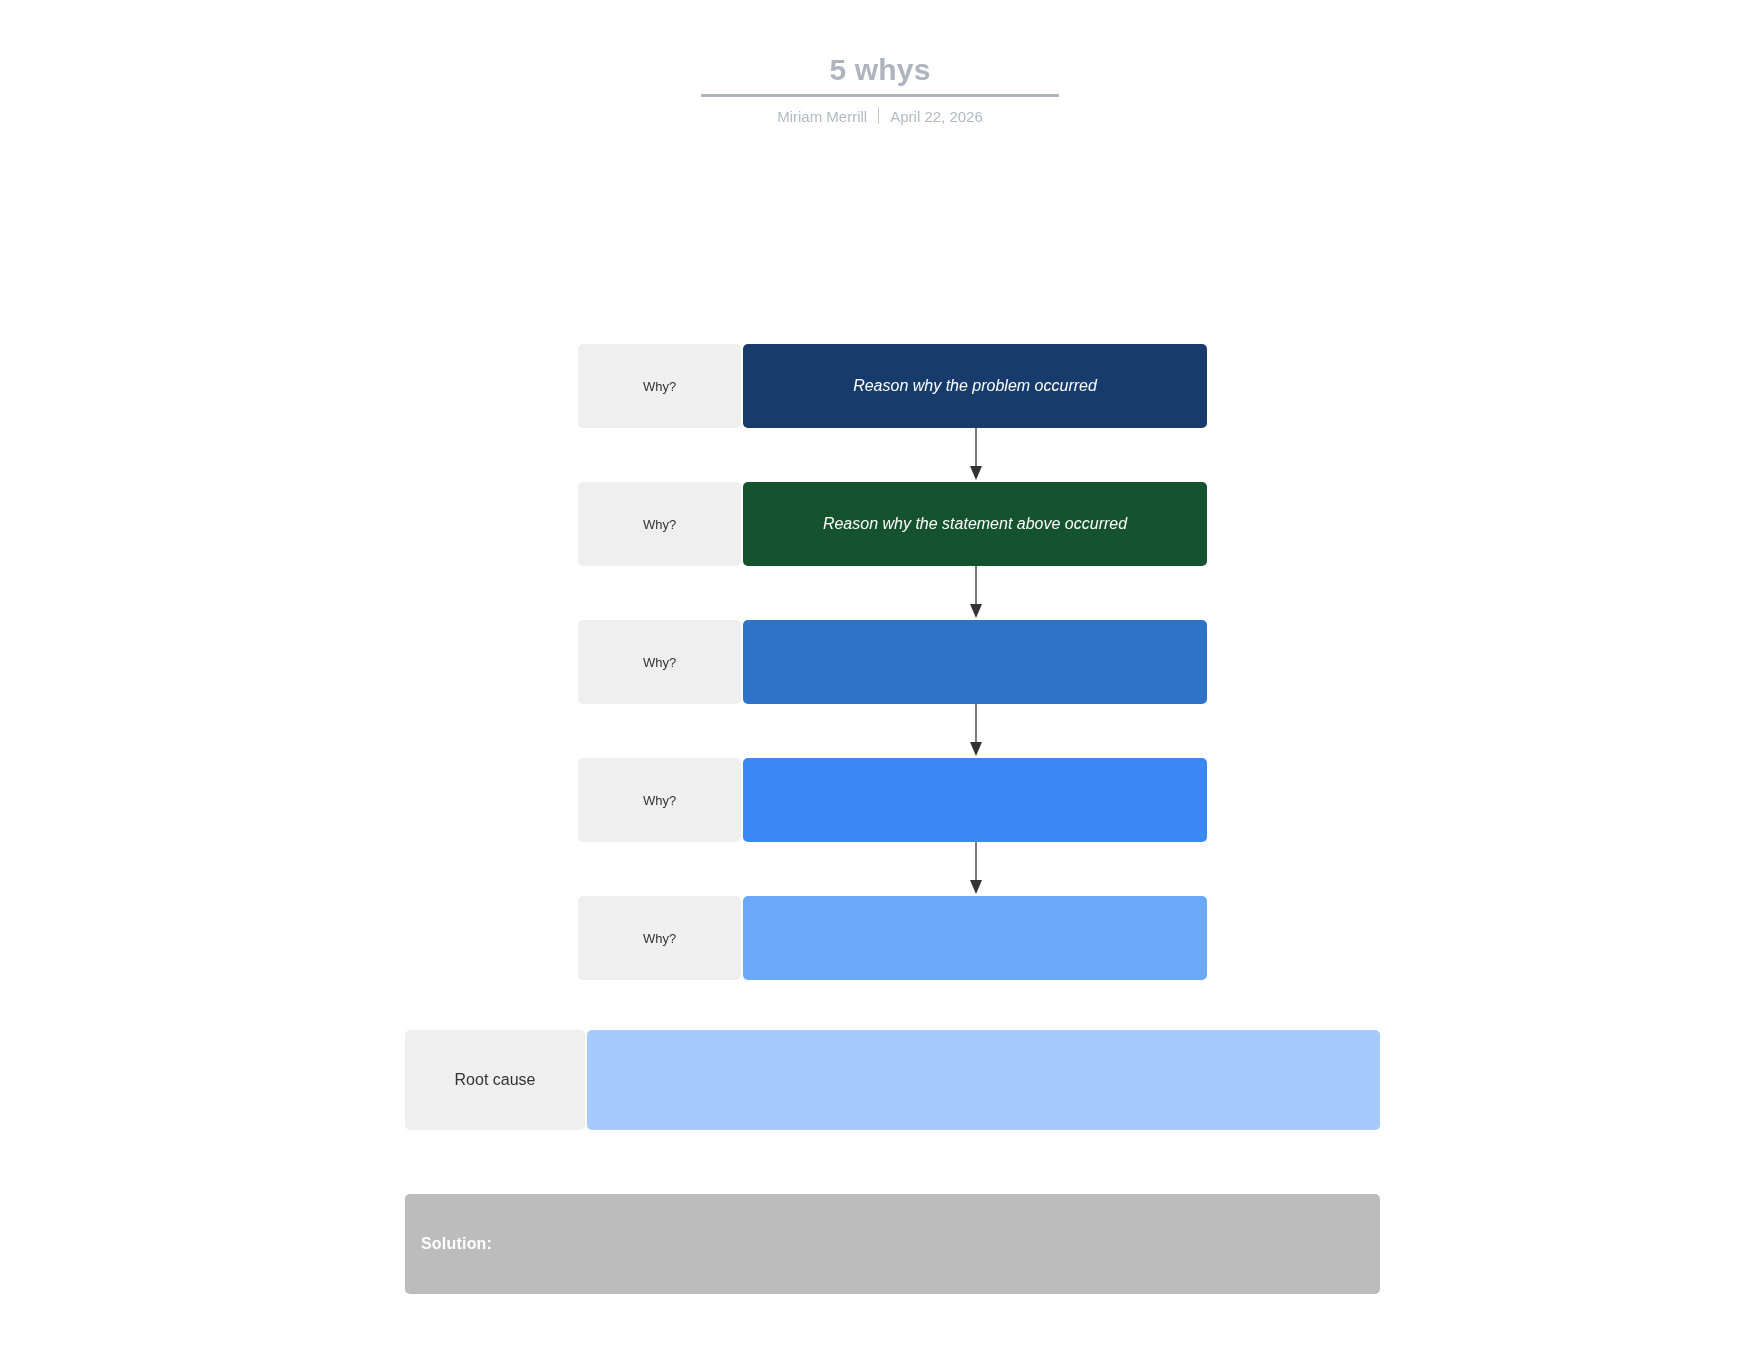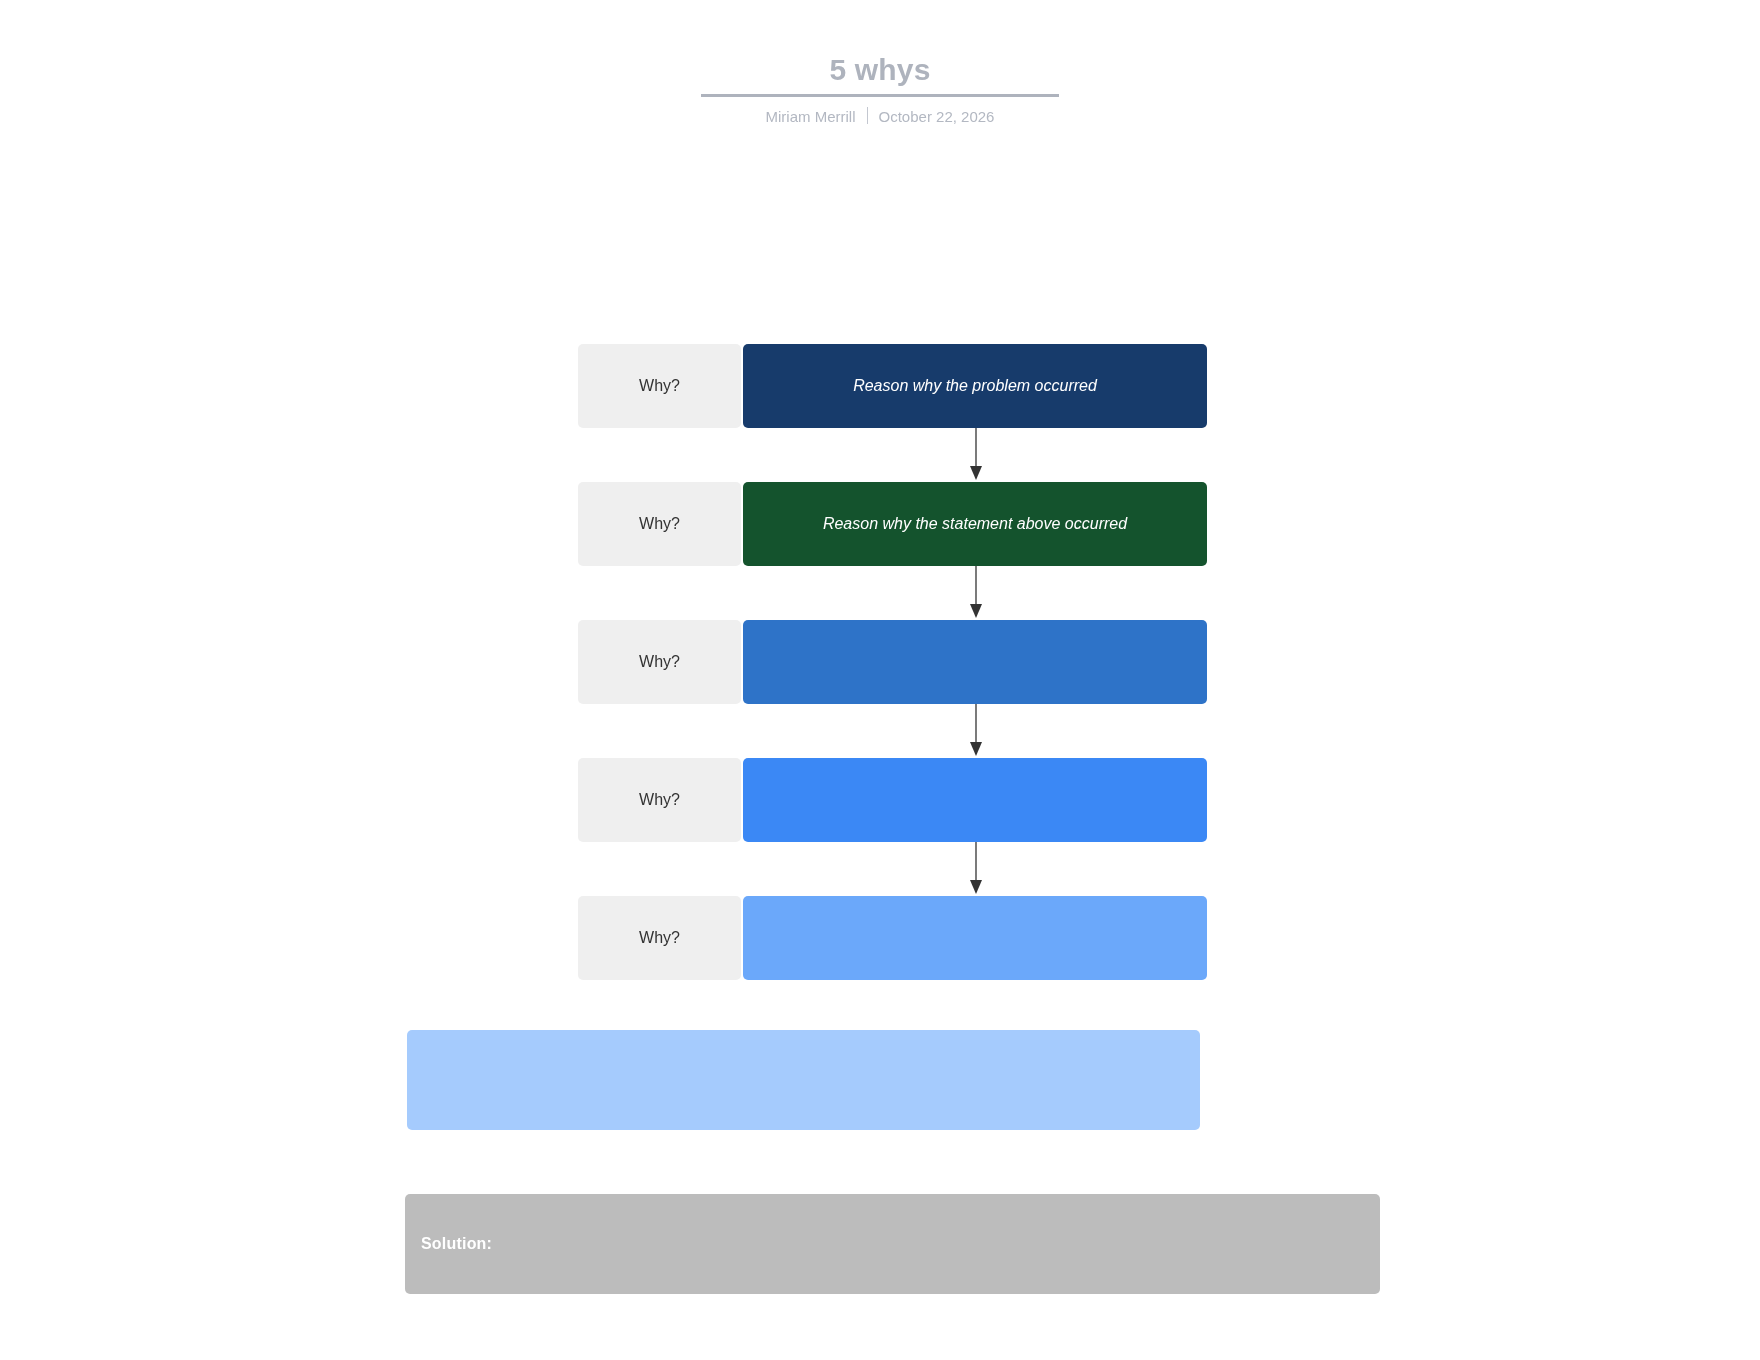--- a/index.html
+++ b/index.html
@@ -92,21 +92,21 @@
     display: flex;
     align-items: stretch;
   }
   .why-label {
     width: 163px;
     background: #efefef;
     border-radius: 5px;
     display: flex;
     align-items: center;
     justify-content: center;
-    font-size: 16px;
+    font-size: 13px;
     color: #333333;
     box-sizing: border-box;
   }
   .why-box {
     width: 464px;
     margin-left: 2px;
     border-radius: 5px;
     display: flex;
     align-items: center;
     justify-content: center;
@@ -170,21 +170,21 @@
 <body>
 
 <div class="page">
 
   <div class="doc-header">
     <div class="doc-title">5 whys</div>
     <div class="title-rule"></div>
     <div class="doc-byline">
       <span>Miriam Merrill</span>
       <span class="byline-sep"></span>
-      <span>October 22, 2026</span>
+      <span>April 22, 2026</span>
     </div>
   </div>
 
 
   <div class="why-row" id="why-row-1">
     <div class="why-label">Why?</div>
     <div class="why-box" style="background:#173b6b">
       <span class="why-text">Reason why the problem occurred</span>
     </div>
   </div>
@@ -231,20 +231,21 @@
   </svg>
 
   <div class="why-row" id="why-row-5">
     <div class="why-label">Why?</div>
     <div class="why-box" style="background:#6ba8fa">
       <span class="why-text"></span>
     </div>
   </div>
 
   <div id="root-cause-row">
+    <div class="rc-label">Root cause</div>
     <div class="rc-box" style="background:#a5cbfd">
       <span></span>
     </div>
   </div>
 
   <div class="banner" id="solution-banner">
     <span class="banner-label">Solution:</span>
     <span class="banner-value"></span>
   </div>
 

